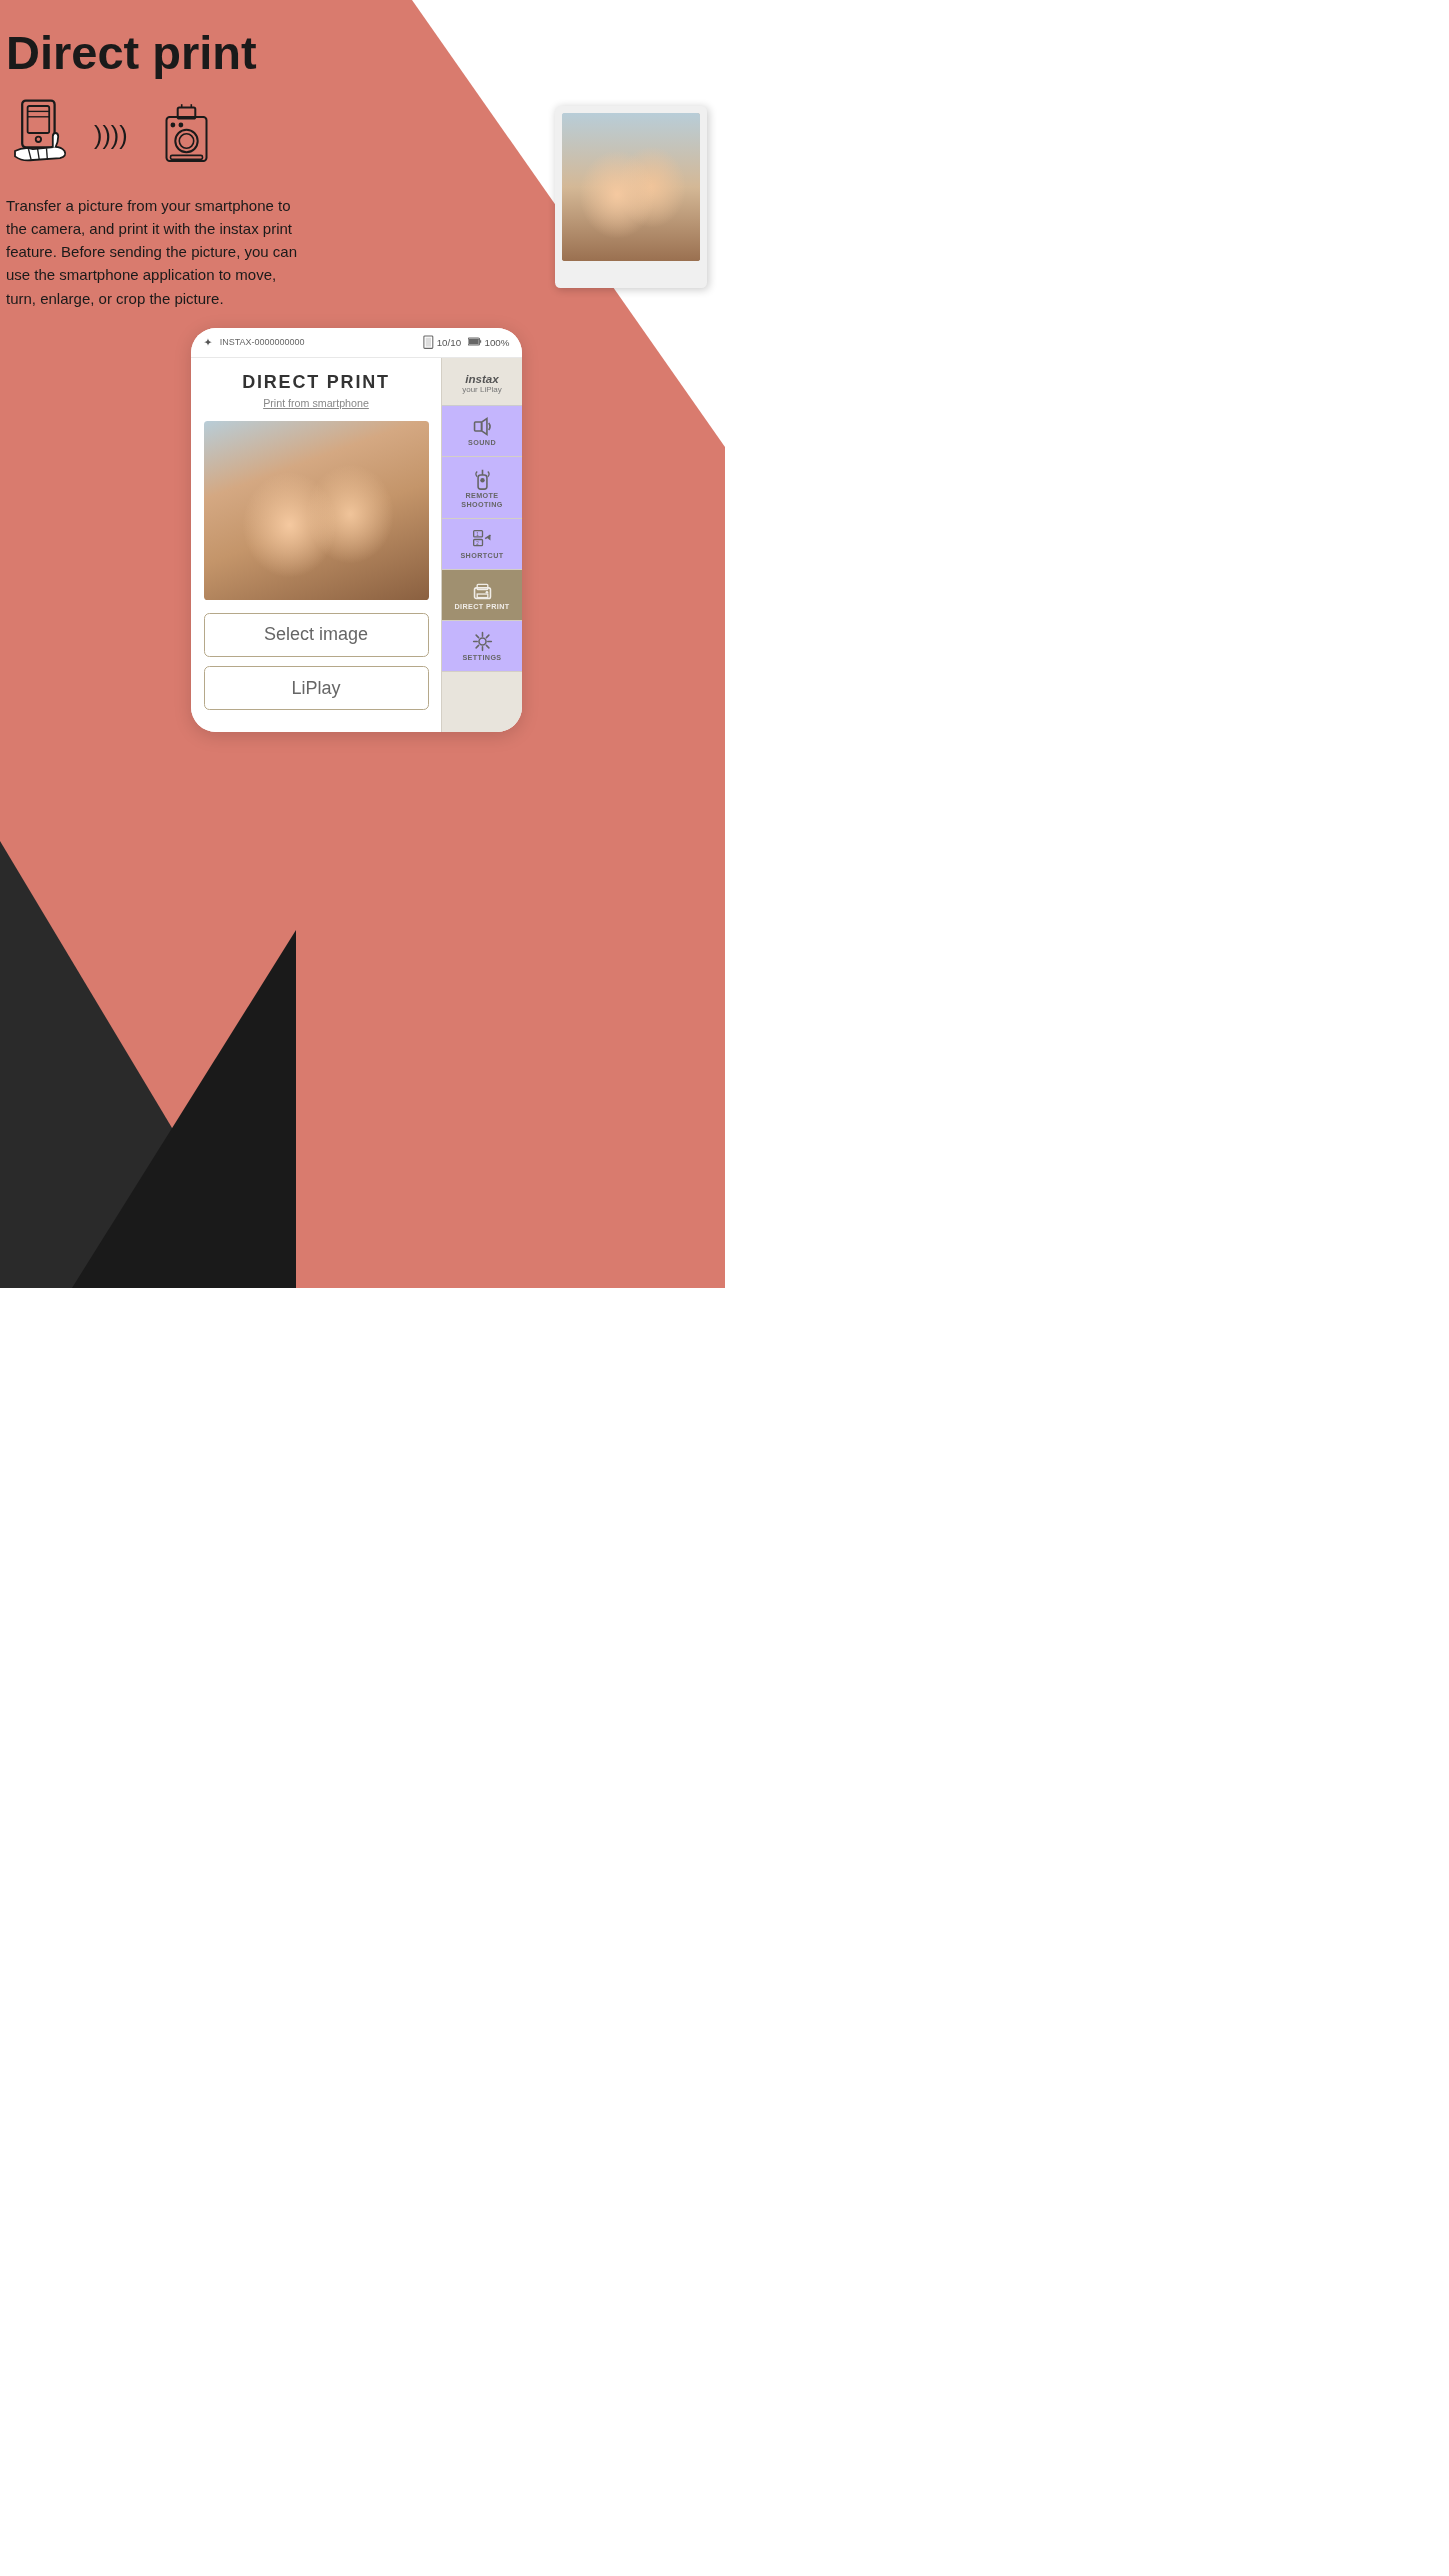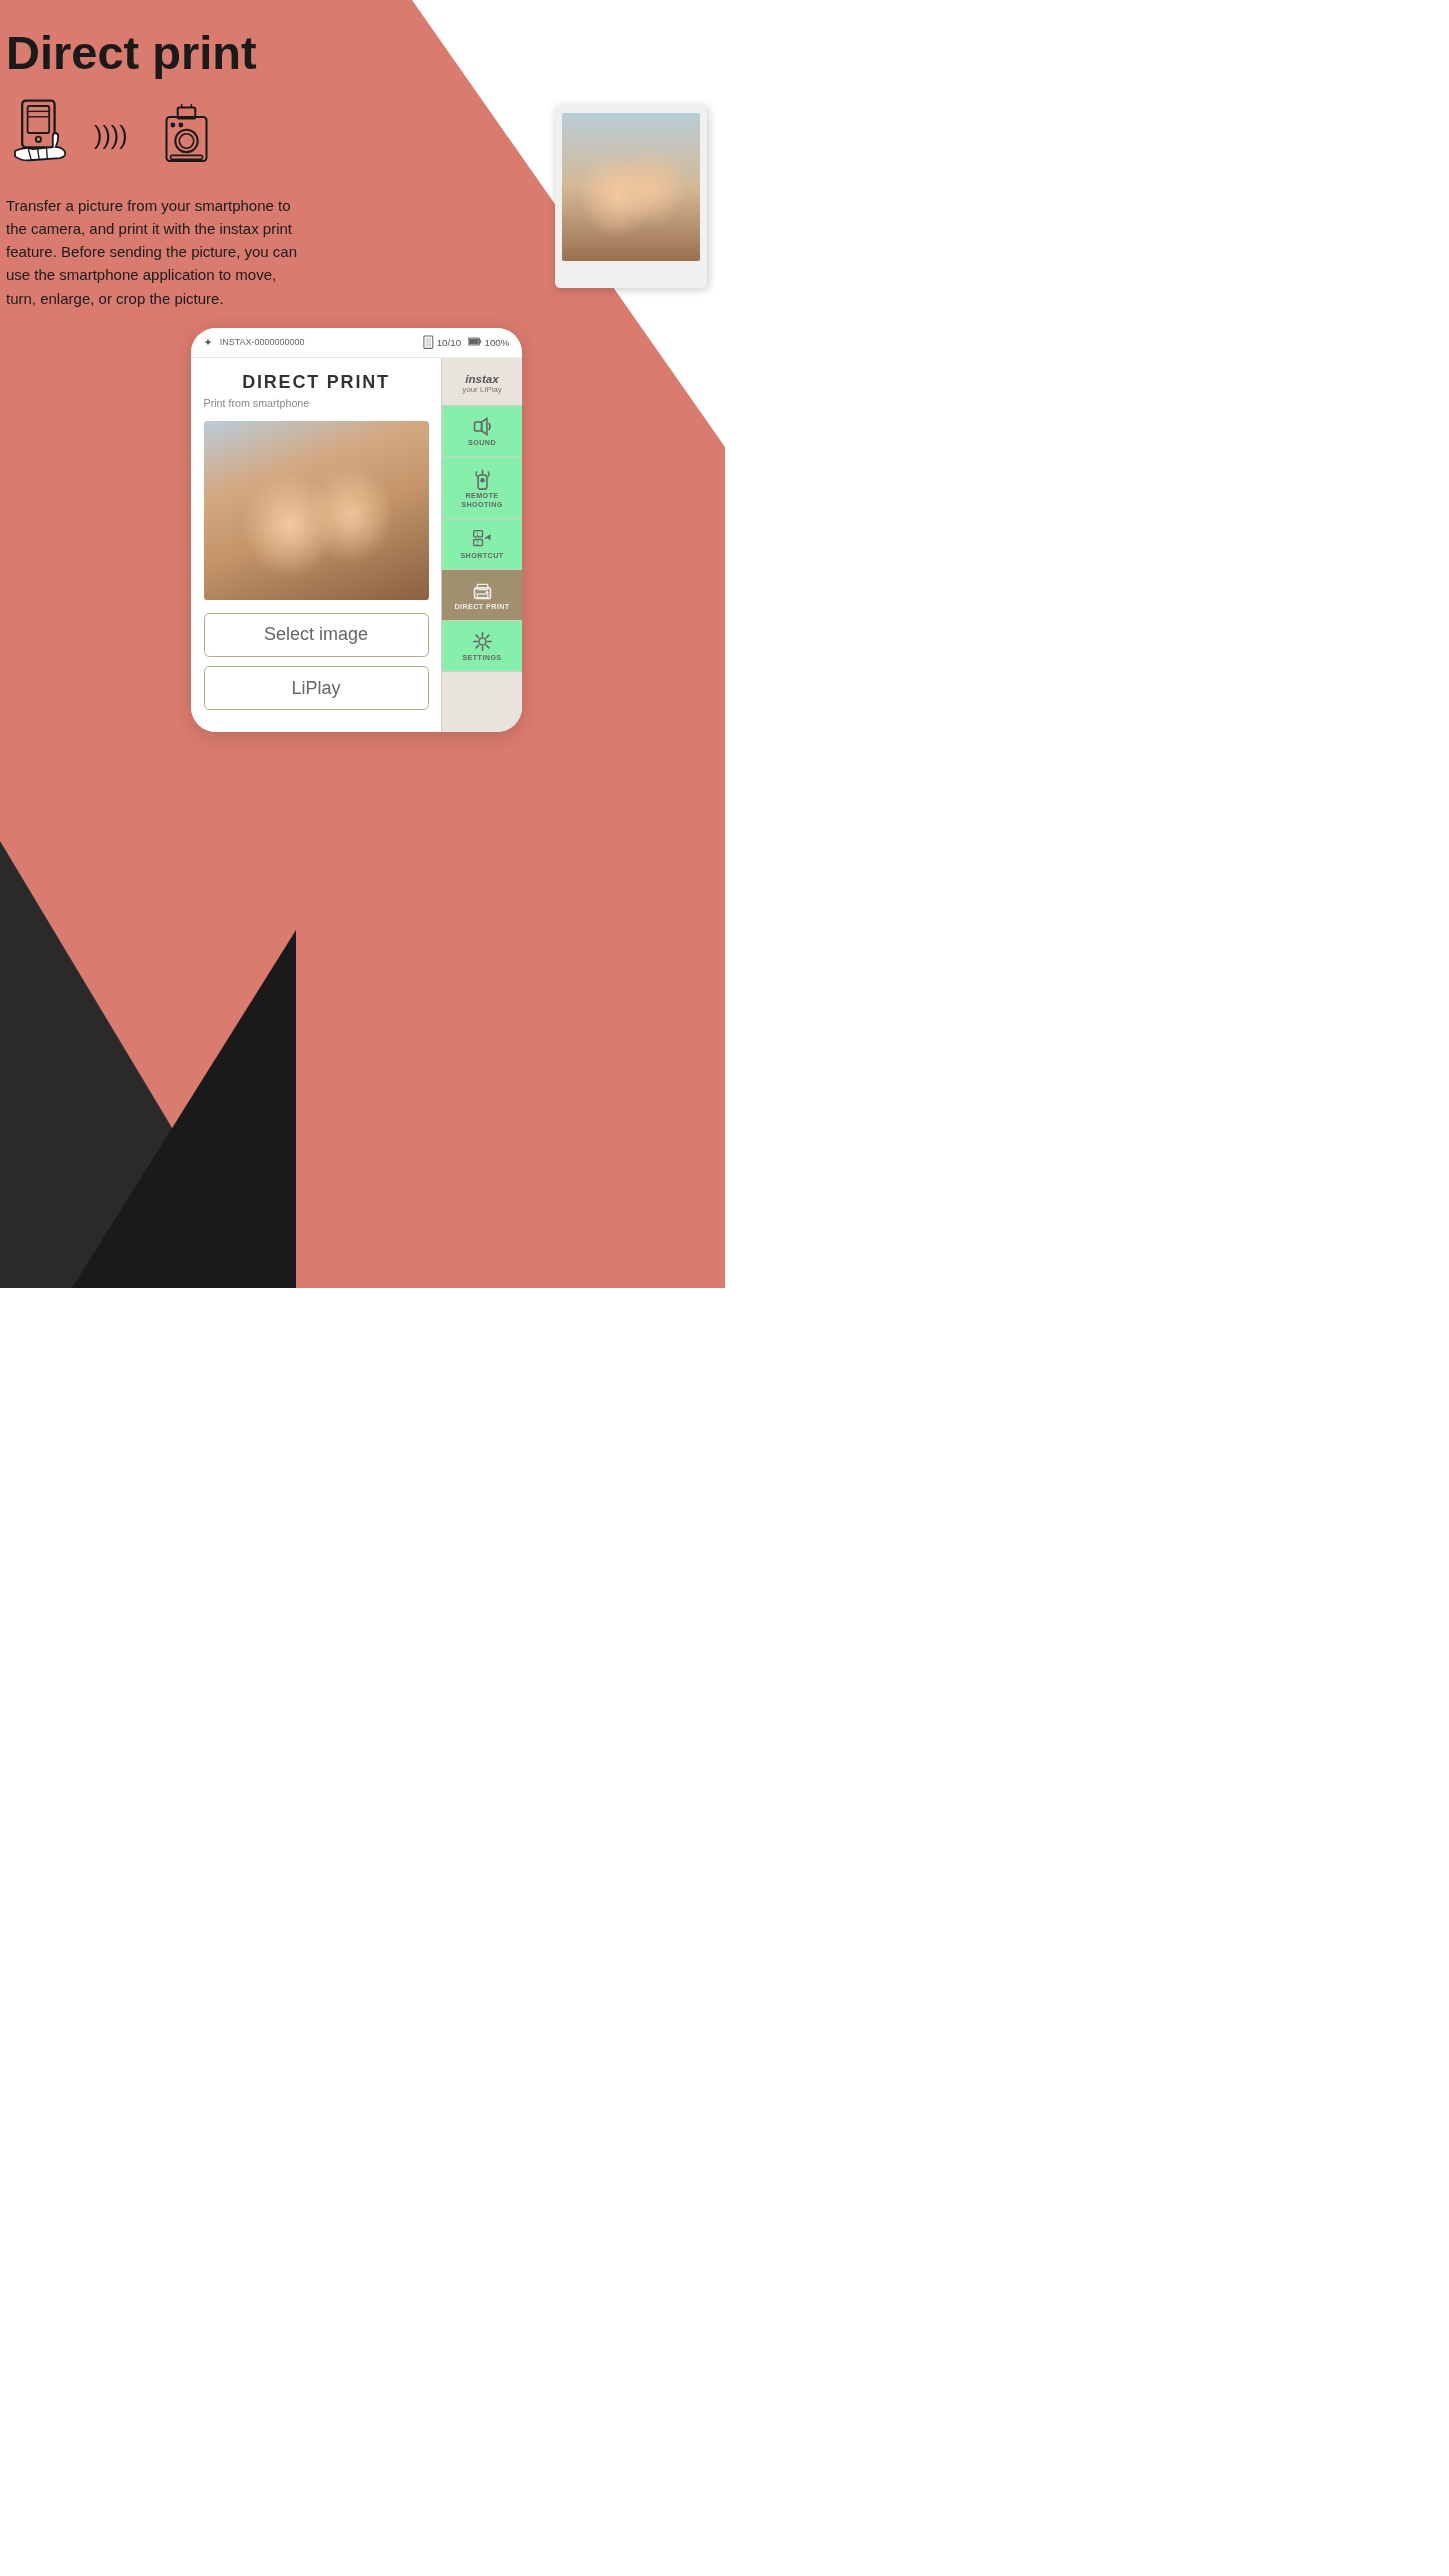--- a/index.html
+++ b/index.html
@@ -200,24 +200,25 @@
     .screen-title {
       text-align: center;
       font-size: 18px;
       font-weight: 700;
       color: #333;
       letter-spacing: 1.8px;
       margin-bottom: 3.6px;
     }
 
     .screen-subtitle {
-      text-align: left;
+      text-align: center;
       font-size: 10.7px;
       color: #888;
       margin-bottom: 12.5px;
+      text-decoration: underline;
     }
 
     
     .app-photo {
       width: 100%;
       height: 179px;
       background: linear-gradient(160deg, #b8cdd8 0%, #d4a882 30%, #c4956a 55%, #8a6040 100%);
       border-radius: 3.6px;
       margin-bottom: 12.5px;
       position: relative;
@@ -275,21 +276,21 @@
       display: block;
     }
 
     .menu-item {
       display: flex;
       flex-direction: column;
       align-items: center;
       padding: 9px 3.6px;
       border-bottom: 0.9px solid #d4cfc5;
       cursor: pointer;
-      background: #86efac;
+      background: #c4b5fd;
     }
 
     .menu-item.active {
       background: #a09070;
     }
 
     .menu-item .menu-label {
       font-size: 7.2px;
       font-weight: 700;
       letter-spacing: 0.4px;

